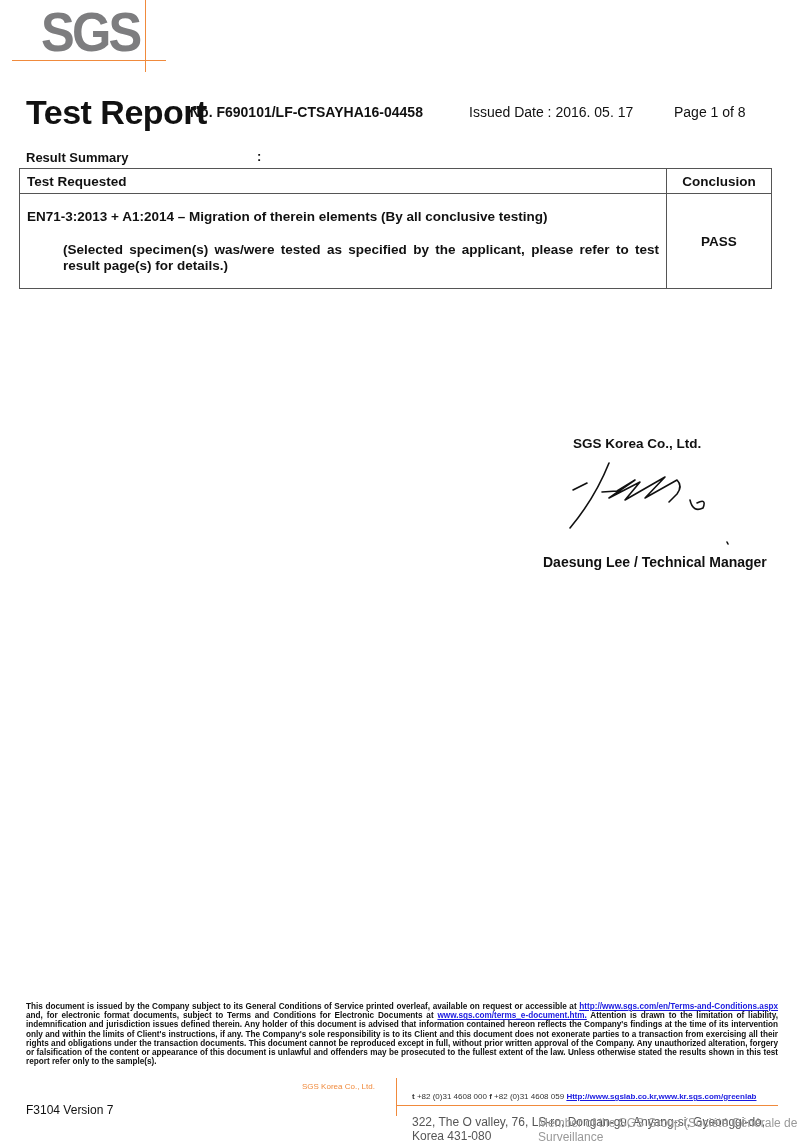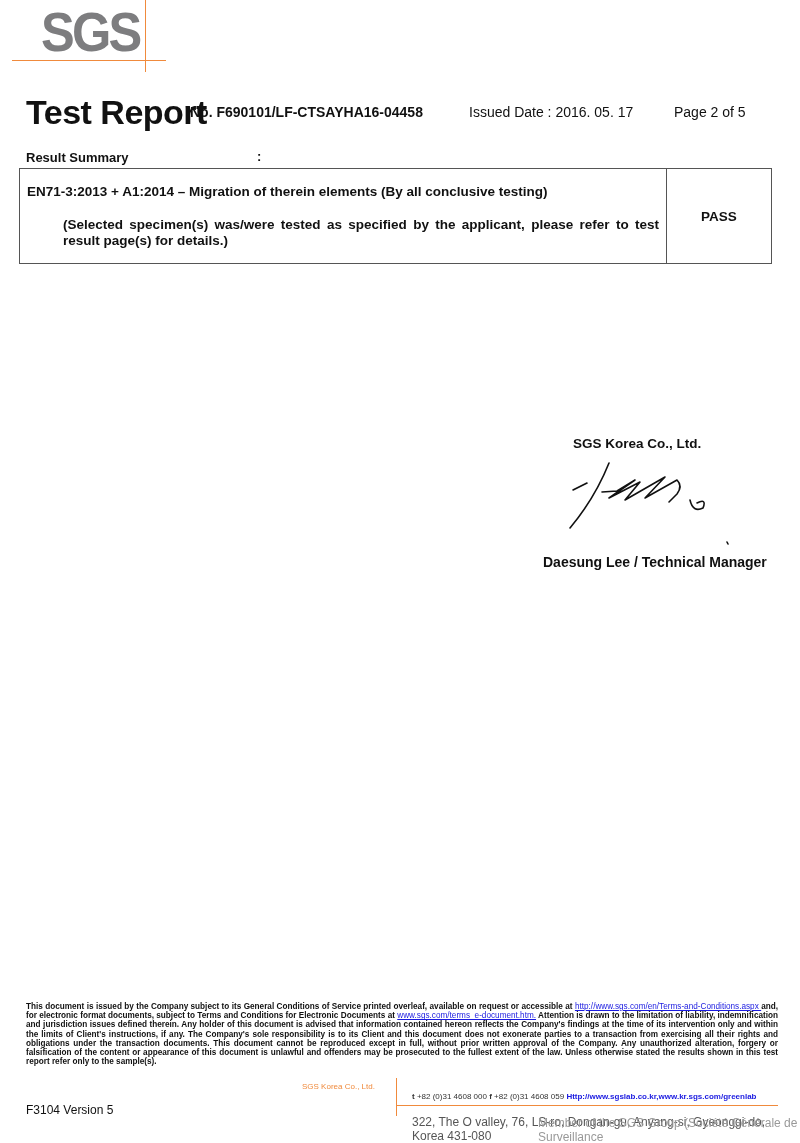--- a/index.html
+++ b/index.html
@@ -42,54 +42,58 @@
   .r4-line2 { display: block; margin-left: 36px; }
 
   
   .company { position: absolute; left: 573px; top: 436px; font-size: 13.5px; font-weight: bold; }
   .signature { position: absolute; left: 565px; top: 458px; width: 170px; height: 95px; }
   .signer { position: absolute; left: 543px; top: 554px; font-size: 14px; font-weight: bold; }
 
   
   .disclaimer { position: absolute; left: 26px; top: 1002px; width: 752px; font-size: 8.2px;
                 font-weight: bold; line-height: 9.2px; text-align: justify; color: #111; }
-  .disclaimer a { color: #1a1ae0; text-decoration: underline; font-weight: normal; }
+  .disclaimer a { color: #1a1ae0; text-decoration: underline; font-weight: bold; }
 
   
   .form-ver { position: absolute; left: 26px; top: 1103px; font-size: 12px; }
   .footer-company { position: absolute; left: 302px; top: 1082px; font-size: 8px; color: #f08a3c; }
   .footer-vline { position: absolute; left: 396px; top: 1078px; width: 1px; height: 38px; background: #f08a3c; }
   .footer-hline { position: absolute; left: 396px; top: 1105px; width: 382px; height: 1px; background: #f08a3c; }
   .footer-address { position: absolute; left: 412px; top: 1115px; font-size: 12px; color: #555; }
   .footer-contact { position: absolute; left: 412px; top: 1092px; font-size: 8px; color: #333; }
-  .footer-contact a { color: #1a1ae0; font-weight: bold; }
+  .footer-contact a { color: #1a1ae0; text-decoration: underline; font-weight: bold; }
   .footer-contact b { font-weight: bold; }
   .footer-member { position: absolute; left: 538px; top: 1116px; font-size: 12px; color: #999; }
 </style>
 </head>
 <body>
 
 <div class="logo">
   <div class="logo-text">SGS</div>
   <div class="logo-hline"></div>
   <div class="logo-vline"></div>
 </div>
 
 <div class="header">
   <div class="title">Test Report</div>
   <div class="report-no">No. F690101/LF-CTSAYHA16-04458</div>
   <div class="issued">Issued Date : 2016. 05. 17</div>
-  <div class="page-num">Page 2 of 5</div>
+  <div class="page-num">Page 1 of 8</div>
 </div>
 
 <div class="summary-label">Result Summary</div>
 <div class="summary-colon">:</div>
 
 <table class="results">
   <tbody>
+      <tr class="r-head">
+    <td class="req">Test Requested</td>
+    <td class="con">Conclusion</td>
+  </tr>
   <tr class="r4">
     <td class="req">
       <span class="r4-line1">EN71-3:2013 + A1:2014 – Migration of therein elements    (By all conclusive testing)</span>
       <span class="r4-line2">(Selected specimen(s) was/were tested as specified by the applicant, please refer to test result page(s) for details.)</span>
     </td>
     <td class="con">PASS</td>
   </tr>
 </tbody>
   </table>
 
@@ -102,21 +106,21 @@
     <path d="M125 42 Q128 55 138 50 Q142 40 132 45"></path>
     <path d="M162 84 L163 86"></path>
   </g>
 </svg>
 <div class="signer">Daesung Lee / Technical Manager</div>
 
 <div class="disclaimer">
   <span>This document is issued by the Company subject to its General Conditions of Service printed overleaf, available on request or accessible at </span><a>http://www.sgs.com/en/Terms-and-Conditions.aspx </a><span>and, for electronic format documents, subject to Terms and Conditions for Electronic Documents at </span><a>www.sgs.com/terms_e-document.htm.</a><span> Attention is drawn to the limitation of liability, indemnification and jurisdiction issues defined therein. Any holder of this document is advised that information contained hereon reflects the Company's findings at the time of its intervention only and within the limits of Client's instructions, if any. The Company's sole responsibility is to its Client and this document does not exonerate parties to a transaction from exercising all their rights and obligations under the transaction documents. This document cannot be reproduced except in full, without prior written approval of the Company. Any unauthorized alteration, forgery or falsification of the content or appearance of this document is unlawful and offenders may be prosecuted to the fullest extent of the law.   Unless otherwise stated the results shown in this test report refer only to the sample(s).</span>
 </div>
 
-<div class="form-ver">F3104 Version 5</div>
+<div class="form-ver">F3104 Version 7</div>
 <div class="footer-company">SGS Korea Co., Ltd.</div>
 <div class="footer-vline"></div>
 <div class="footer-hline"></div>
 <div class="footer-address">322, The O valley, 76, LS-ro, Dongan-gu, Anyang-si, Gyeonggi-do, Korea 431-080</div>
 <div class="footer-contact">
   <b>t</b><span> +82 (0)31 4608 000 </span><b>f</b><span> +82 (0)31 4608 059 </span><a>Http://www.sgslab.co.kr,www.kr.sgs.com/greenlab</a>
 </div>
 <div class="footer-member">Member of the SGS Group (Société Générale de Surveillance</div>
 
 </body></html>

